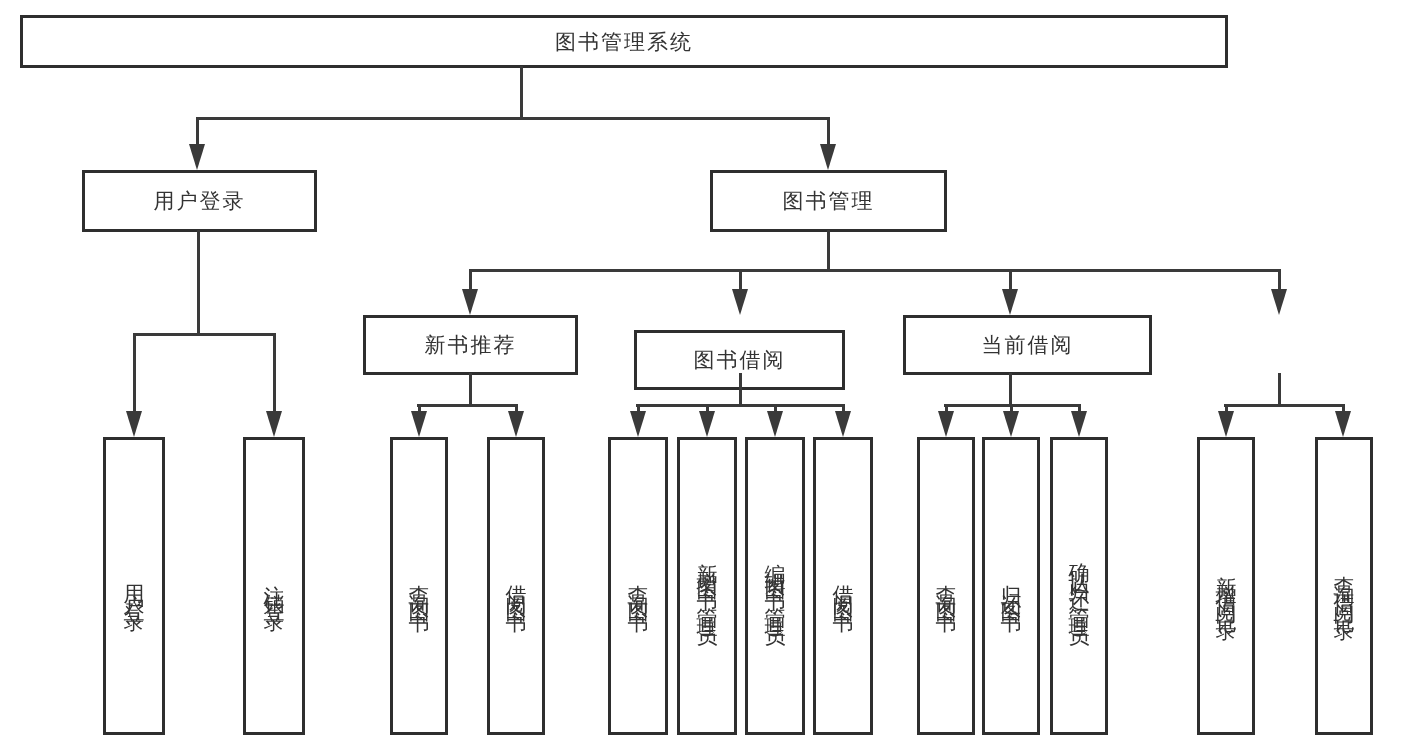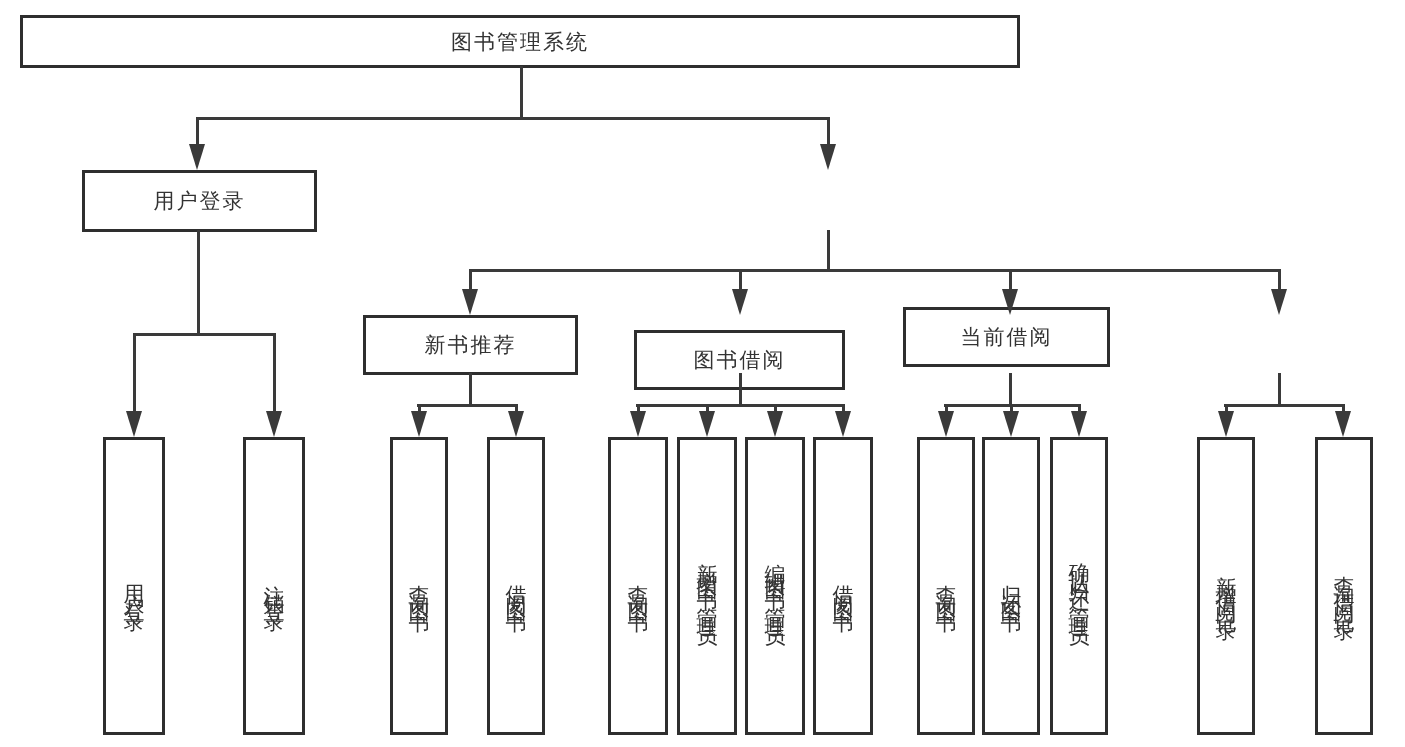--- a/index.html
+++ b/index.html
@@ -29,35 +29,38 @@
   .watermark {
     position:absolute; right:13px; bottom:3px;
     font-size:20px; color:#a39a9a; letter-spacing:1px; white-space:nowrap;
   }
 </style>
 </head>
 <body>
 
 <div class="canvas">
 
-  <div class="node" style="left:20px;top:15px;width:1000px;height:53px">
+  <div class="node" style="left:20px;top:15px;width:1208px;height:53px">
     <span class="label">图书管理系统</span>
   </div>
 
   <div class="node" style="left:82px;top:170px;width:235px;height:62px">
     <span class="label">用户登录</span>
+  </div>
+  <div class="node" style="left:710px;top:170px;width:237px;height:62px">
+    <span class="label">图书管理</span>
   </div>
 
   <div class="node" style="left:363px;top:315px;width:215px;height:60px">
     <span class="label">新书推荐</span>
   </div>
   <div class="node" style="left:634px;top:330px;width:211px;height:60px">
     <span class="label">图书借阅</span>
   </div>
-  <div class="node" style="left:903px;top:307px;width:207px;height:60px">
+  <div class="node" style="left:903px;top:315px;width:249px;height:60px">
     <span class="label">当前借阅</span>
   </div>
 
   <div class="node" style="left:103px;top:437px;width:62px;height:298px">
     <span class="vtext">用户登录</span>
   </div>
   <div class="node" style="left:243px;top:437px;width:62px;height:298px">
     <span class="vtext">注销登录</span>
   </div>
 

